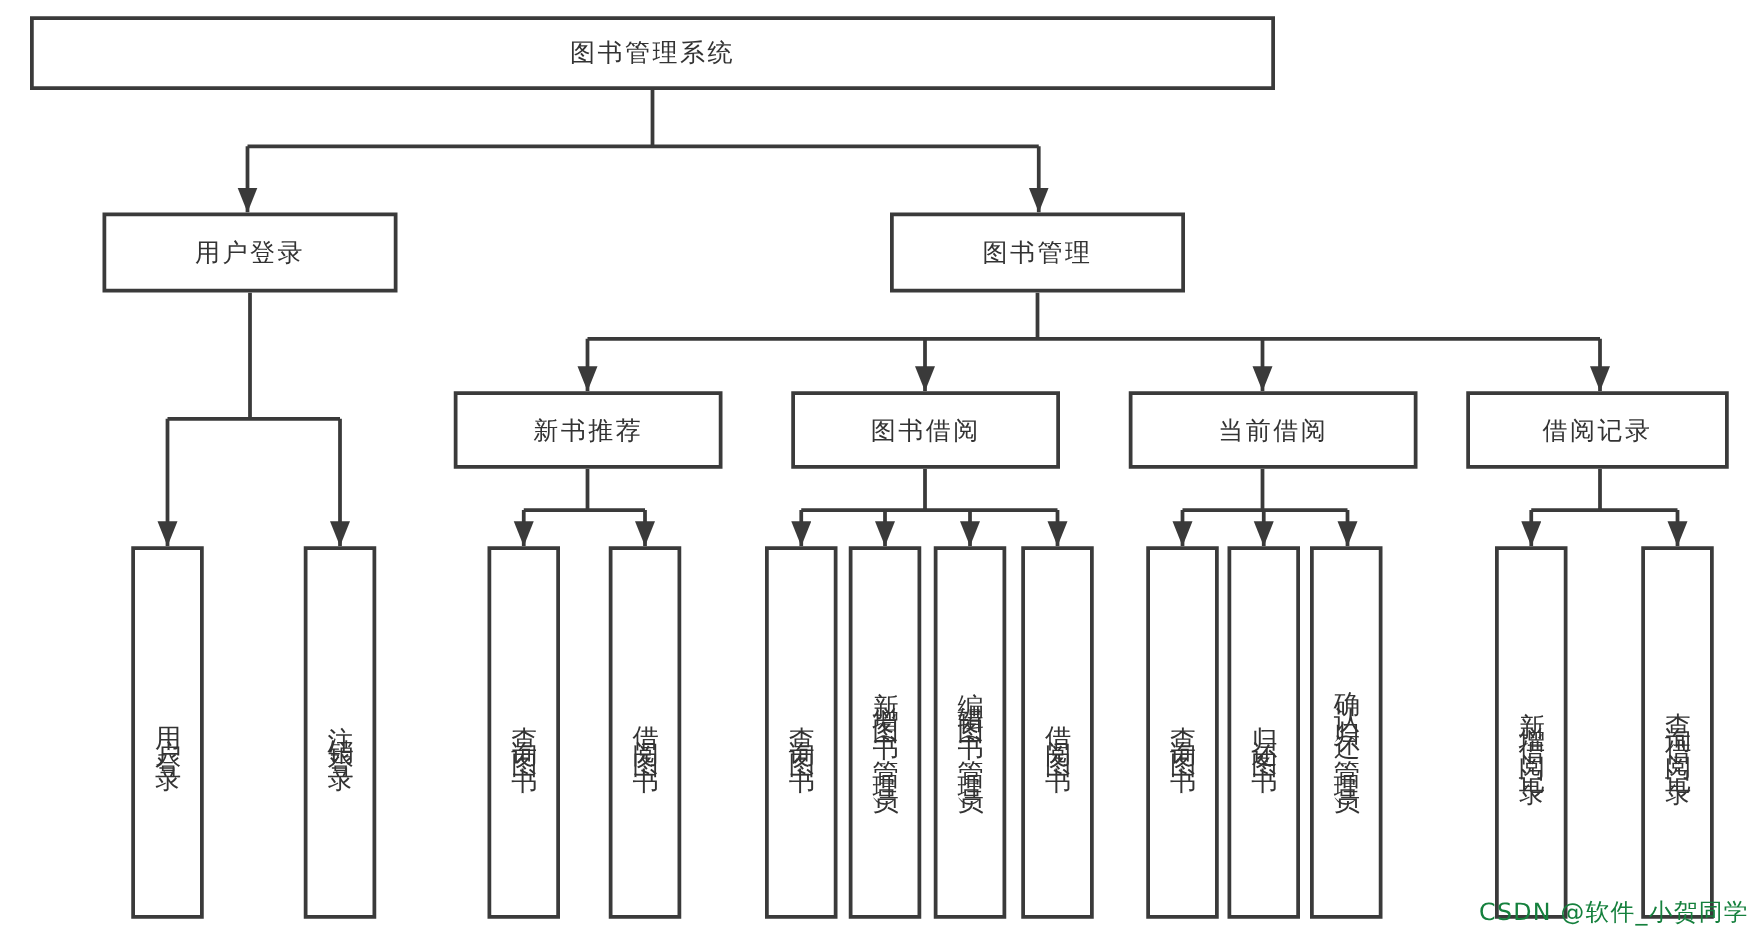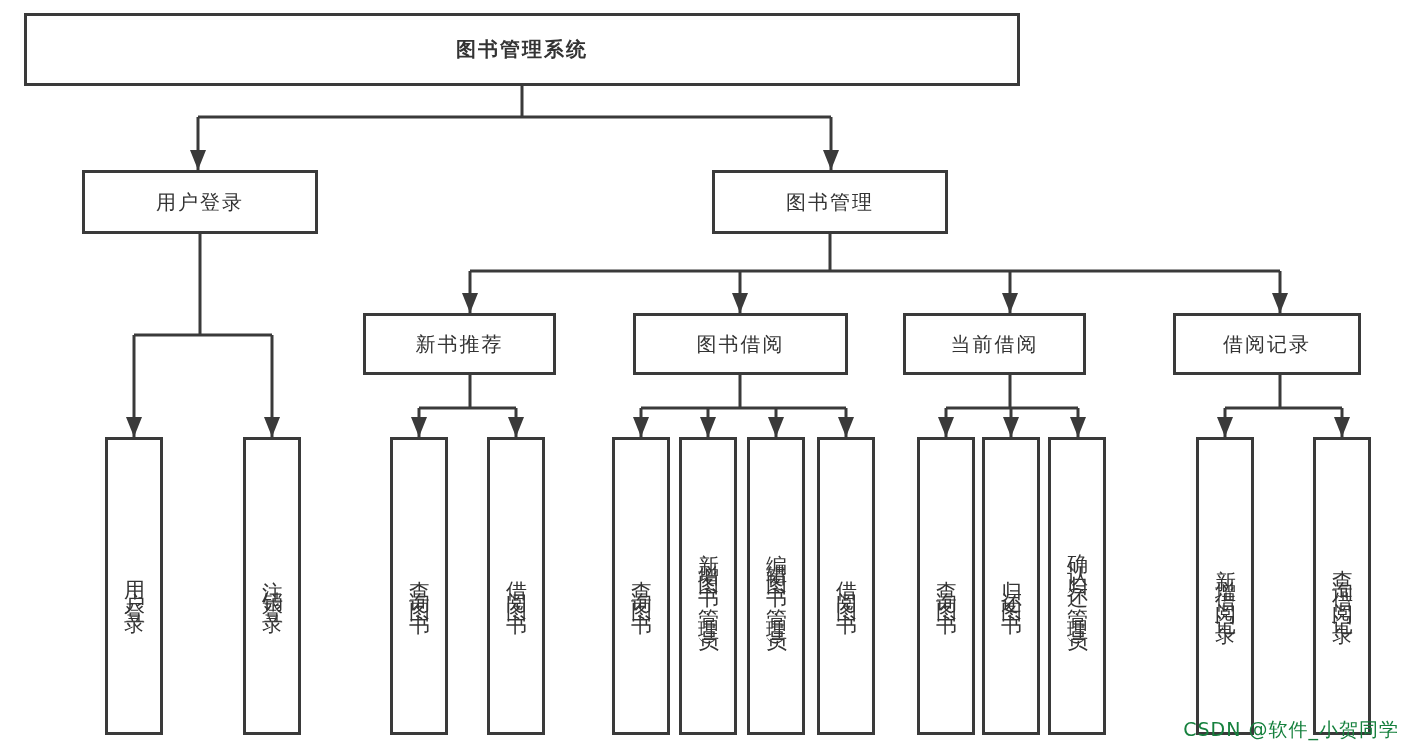--- a/index.html
+++ b/index.html
@@ -107,29 +107,29 @@
       <line x1="946" y1="408" x2="946" y2="437" marker-end="url(#arrow)"></line>
       <line x1="1011" y1="408" x2="1011" y2="437" marker-end="url(#arrow)"></line>
       <line x1="1078" y1="408" x2="1078" y2="437" marker-end="url(#arrow)"></line>
 
       <path d="M1280,375 L1280,408 M1225,408 L1342,408"></path>
       <line x1="1225" y1="408" x2="1225" y2="437" marker-end="url(#arrow)"></line>
       <line x1="1342" y1="408" x2="1342" y2="437" marker-end="url(#arrow)"></line>
     </g>
   </svg>
 
-  <div class="node" style="left:24px; top:13px; width:996px; height:73px;font-weight:bold;">图书管理系统</div>
+  <div class="node" style="left:24px; top:13px; width:996px; height:59px;">图书管理系统</div>
 
   <div class="node" style="left:82px; top:170px; width:236px; height:64px;">用户登录</div>
   <div class="node" style="left:712px; top:170px; width:236px; height:64px;font-family:Liberation Mono, monospace;">图书管理</div>
 
-  <div class="node" style="left:363px; top:313px; width:193px; height:62px;">新书推荐</div>
+  <div class="node" style="left:363px; top:313px; width:215px; height:62px;">新书推荐</div>
   <div class="node" style="left:633px; top:313px; width:215px; height:62px;">图书借阅</div>
-  <div class="node" style="left:903px; top:313px; width:183px; height:62px;">当前借阅</div>
-  <div class="node" style="left:1173px; top:313px; width:188px; height:62px;">借阅记录</div>
+  <div class="node" style="left:903px; top:313px; width:231px; height:62px;">当前借阅</div>
+  <div class="node" style="left:1173px; top:313px; width:210px; height:62px;">借阅记录</div>
 
   <div class="leaf" style="left:105px;">
     <span class="vtext">用户登录</span>
   </div>
   <div class="leaf" style="left:243px;">
     <span class="vtext">注销登录</span>
   </div>
 
   <div class="leaf" style="left:390px;">
     <span class="vtext">查询图书</span>

